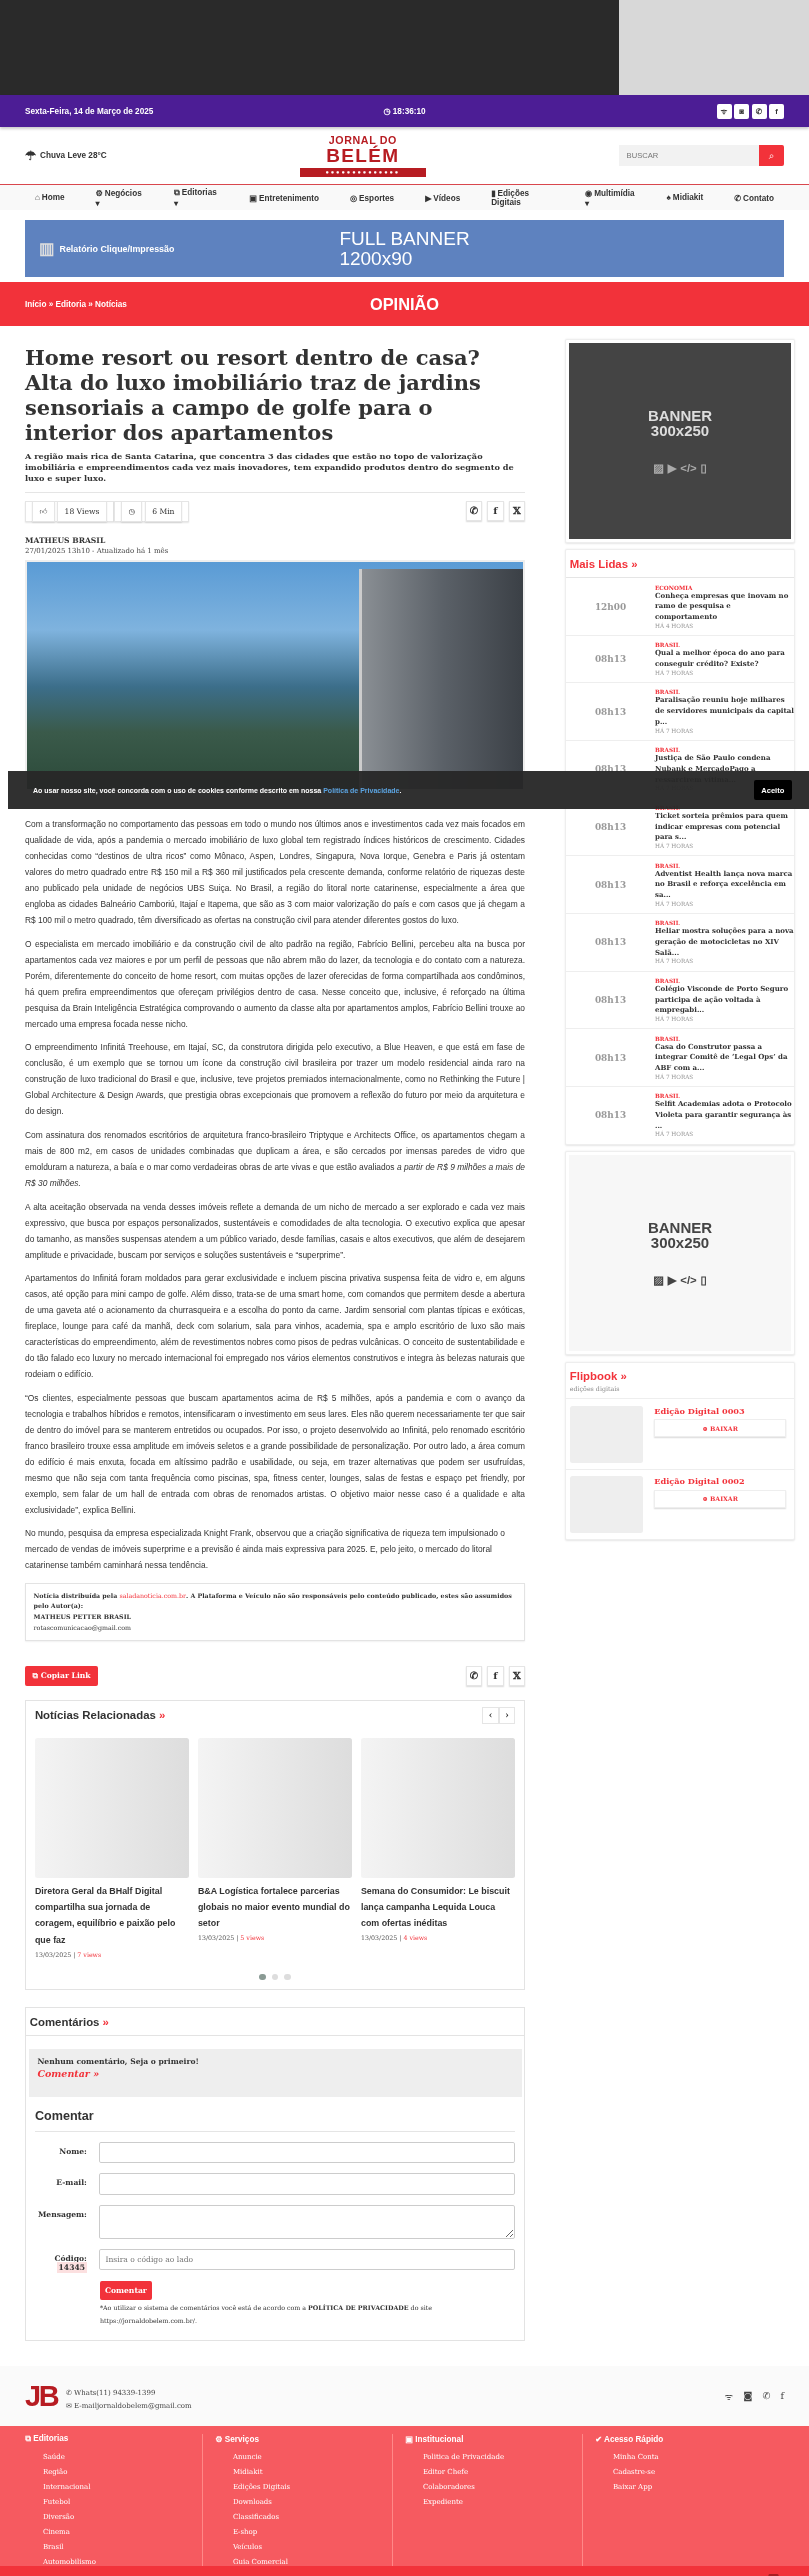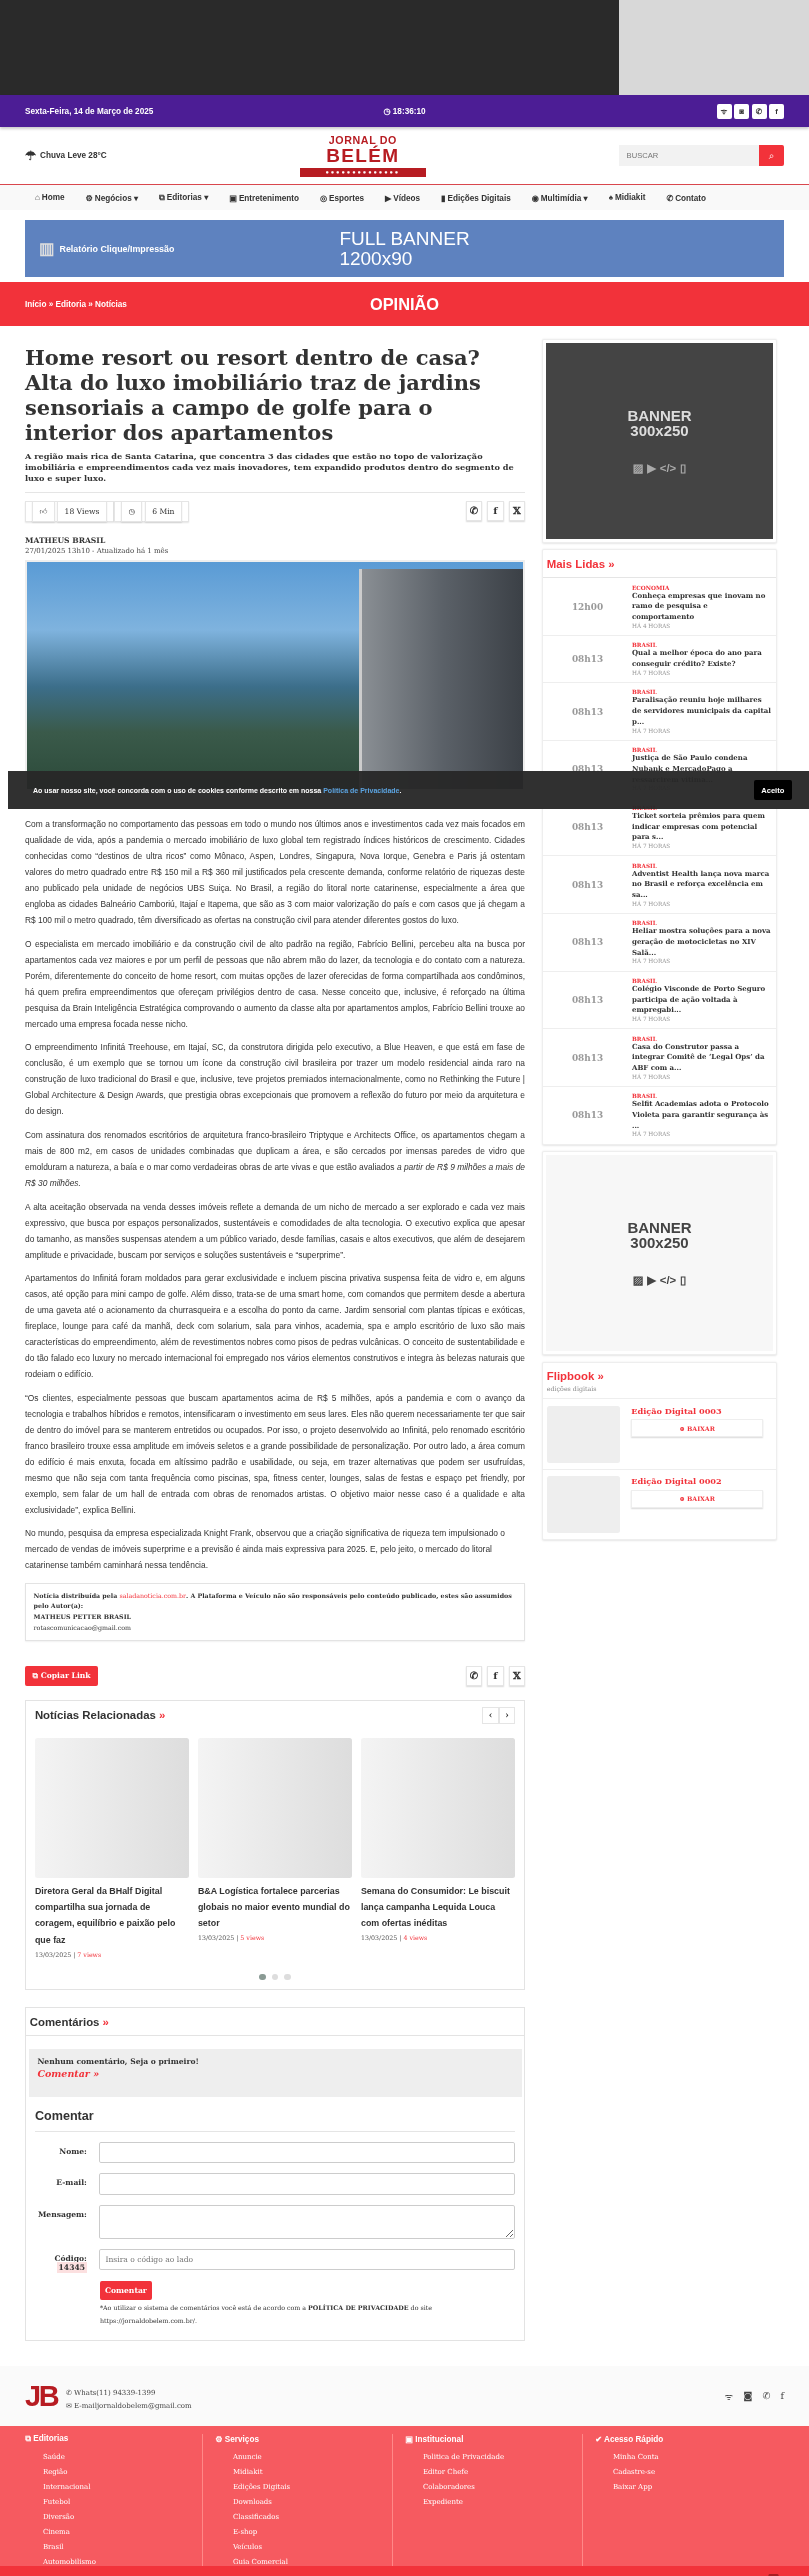--- a/index.html
+++ b/index.html
@@ -13,29 +13,29 @@
 .social span{width:15px;height:15px;background:#fff;color:#333;border-radius:1.9px;display:flex;align-items:center;justify-content:center;font-size:7.6px}
 .header{height:58px;display:flex;align-items:center;justify-content:space-between;padding:0 25px;border-bottom:1.3px solid #d9474d}
 .weather{display:flex;align-items:center;gap:3.8px;font-size:8.2px;font-weight:bold;font-family:"Liberation Sans",sans-serif}
 .logo{width:126px;height:51px;display:flex;flex-direction:column;align-items:center;justify-content:center;color:#b71c22;font-family:"Liberation Sans",sans-serif}
 .logo .l1{font-size:10.7px;font-weight:bold;letter-spacing:0.6px}
 .logo .l2{font-size:19px;font-weight:bold;letter-spacing:1.3px;line-height:1}
 .logo .dots{margin-top:3.8px;background:#b71c22;width:126px;height:8.9px;color:#fff;font-size:5.7px;text-align:center;letter-spacing:1.9px;line-height:8.9px}
 .search{display:flex}
 .search input{width:140px;height:21.5px;border:none;background:#f2f2f2;padding:0 7.6px;font-family:"Liberation Sans",sans-serif;font-size:7.6px;color:#888}
 .search .btn{width:25px;height:21.5px;background:#f2323a;color:#fff;display:flex;align-items:center;justify-content:center;border-radius:0 1.9px 1.9px 0}
-.nav{height:25px;background:#f9f9f9;display:flex;align-items:center;padding:0 35px;gap:21px;font-size:8.2px;font-weight:bold;font-family:"Liberation Sans",sans-serif;color:#333}
+.nav{height:25px;background:#f9f9f9;display:flex;align-items:center;padding:0 35px;gap:31px;font-size:8.2px;font-weight:bold;font-family:"Liberation Sans",sans-serif;color:#333}
 .nav span.ic{margin-right:1.9px}
 .fullbanner{margin:10px 25px 5px;height:57px;background:#5e82bf;display:flex;align-items:center;color:#fff;position:relative}
 .fullbanner .rep{display:flex;align-items:center;gap:5px;margin-left:14px;font-weight:bold;font-size:8.9px;font-family:"Liberation Sans",sans-serif}
 .fullbanner .txt{position:absolute;left:50%;transform:translateX(-50%);font-family:"Liberation Sans",sans-serif;font-weight:normal;font-size:19px;line-height:1.05}
 .crumb{height:44px;background:#f2323a;display:flex;align-items:center;padding:0 25px;color:#fff;position:relative}
 .crumb .links{font-size:8.2px;font-weight:bold;font-family:"Liberation Sans",sans-serif}
 .crumb .title{position:absolute;left:50%;transform:translateX(-50%);font-size:16.4px;font-weight:bold;font-family:"Liberation Sans",sans-serif}
-.wrap{display:flex;padding:0 25px;gap:17px;margin-top:12.6px}
+.wrap{display:flex;padding:0 25px;gap:40px;margin-top:12.6px}
 .main{width:500px}
 .side{width:235px}
 h1{font-size:21px;line-height:25px;color:#333;font-weight:bold;margin-top:6.3px}
 .lead{font-size:8.2px;font-weight:bold;margin-top:6.3px;line-height:10.7px;color:#333}
 .metarow{display:flex;justify-content:space-between;border-top:0.6px solid #e5e5e5;margin-top:8.9px;padding-top:7.6px}
 .pills{display:flex}
 .pills span{padding:5px 6.3px;font-size:7.6px;border:0.6px solid #e5e5e5;box-shadow:0 0.6px 1.3px rgba(0,0,0,.1);background:#fff}
 .shares{display:flex;gap:5px}
 .shares span{width:16.4px;height:20px;display:flex;align-items:center;justify-content:center;border:0.6px solid #e5e5e5;box-shadow:0 0.6px 1.3px rgba(0,0,0,.15);font-size:10px;font-weight:bold;background:#fff}
 .author{margin-top:14px;font-size:7.6px;font-weight:bold}

